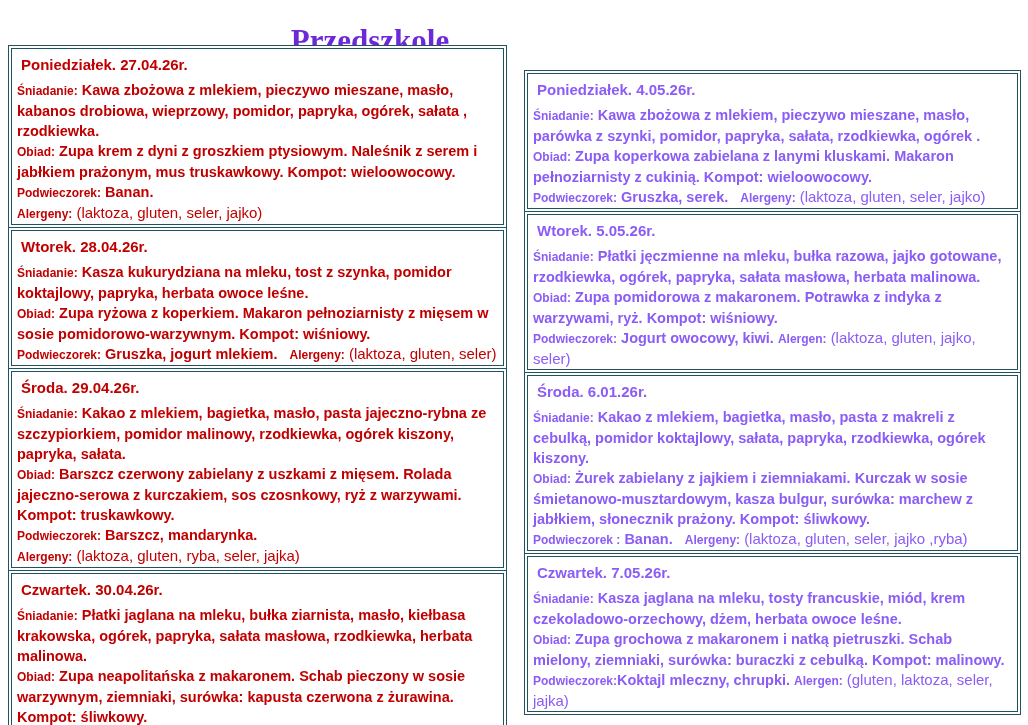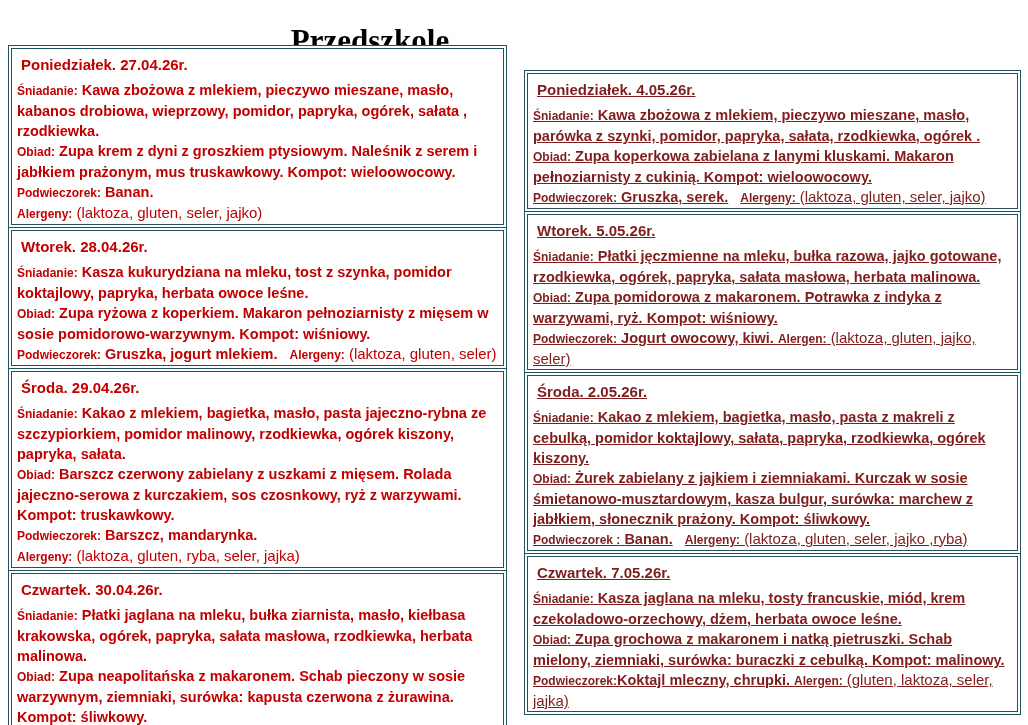--- a/index.html
+++ b/index.html
@@ -2,32 +2,32 @@
 <html lang="pl"><head>
 <meta charset="utf-8">
 <style>
   html,body{margin:0;padding:0;}
   body{
     width:1028px;height:725px;position:relative;background:#ffffff;
     font-family:"Liberation Sans",sans-serif;overflow:hidden;
   }
   .doc-title{
     position:absolute;top:2px;left:0;width:740px;text-align:center;
-    font-family:"Liberation Serif",serif;font-size:31px;color:#000000;
+    font-family:"Liberation Serif",serif;font-size:31px;color:#6d28d9;
   }
   .col{position:absolute;display:flex;flex-direction:column;}
   .col-left{left:8px;top:45px;width:499px;}
   .col-right{left:524px;top:70px;width:497px;}
   .day{
     box-sizing:border-box;border:4px double #20535f;background:#fff;
     padding:1px 6px 0 5px;margin-top:-1px;
   }
   .col .day:first-child{margin-top:0;}
   .red .hdr,.red .row,.red .free-note{color:#c00000;}
-  .green .hdr,.green .row,.green .free-note{color:#7f1d1d;text-decoration:underline;}
+  .green .hdr,.green .row,.green .free-note{color:#8b5cf6;}
   .hdr{margin:4px;font-size:15px;font-weight:700;line-height:22px;}
   .row{margin:0;font-size:14.5px;font-weight:700;line-height:20px;}
   .lbl{font-size:12px;font-weight:700;}
   .alg-val{font-weight:400;font-size:15px;}
   .alg-inline{margin-left:12px;}
   .alg-line-r{text-align:left;padding-right:26px;}
   
   .col-left .day:nth-child(1){min-height:146px;}
   .col-left .day:nth-child(2){min-height:118px;}
   .col-left .day:nth-child(3){min-height:179px;}
@@ -88,21 +88,21 @@
   </section>
 
   <section class="day">
     <h2 class="hdr">Wtorek. 5.05.26r.</h2>
     <p class="row"><span class="lbl">Śniadanie:</span> <span>Płatki jęczmienne na mleku, bułka razowa, jajko gotowane, rzodkiewka, ogórek, papryka, sałata masłowa, herbata malinowa.</span></p>
     <p class="row"><span class="lbl">Obiad:</span> <span>Zupa pomidorowa z makaronem. Potrawka z indyka z warzywami, ryż. Kompot: wiśniowy.</span></p>
     <p class="row"><span class="lbl">Podwieczorek:</span> <span>Jogurt owocowy, kiwi.</span> <span class="lbl">Alergen:</span> <span class="alg-val">(laktoza, gluten, jajko, seler)</span></p>
   </section>
 
   <section class="day">
-    <h2 class="hdr">Środa. 2.05.26r.</h2>
+    <h2 class="hdr">Środa. 6.01.26r.</h2>
     <p class="row"><span class="lbl">Śniadanie:</span> <span>Kakao z mlekiem, bagietka, masło, pasta z makreli z cebulką, pomidor koktajlowy, sałata, papryka, rzodkiewka, ogórek kiszony.</span></p>
     <p class="row"><span class="lbl">Obiad:</span> <span>Żurek zabielany z jajkiem i ziemniakami. Kurczak w sosie śmietanowo-musztardowym, kasza bulgur, surówka: marchew z jabłkiem, słonecznik prażony. Kompot: śliwkowy.</span></p>
     <p class="row"><span class="lbl">Podwieczorek :</span> <span>Banan.</span><span class="lbl alg-inline">Alergeny:</span> <span class="alg-val">(laktoza, gluten, seler, jajko ,ryba)</span></p>
   </section>
 
   <section class="day">
     <h2 class="hdr">Czwartek. 7.05.26r.</h2>
     <p class="row"><span class="lbl">Śniadanie:</span> <span>Kasza jaglana na mleku, tosty francuskie, miód, krem czekoladowo-orzechowy, dżem, herbata owoce leśne.</span></p>
     <p class="row"><span class="lbl">Obiad:</span> <span>Zupa grochowa z makaronem i natką pietruszki. Schab mielony, ziemniaki, surówka: buraczki z cebulką. Kompot: malinowy.</span></p>
     <p class="row"><span class="lbl">Podwieczorek:</span><span>Koktajl mleczny, chrupki.</span> <span class="lbl">Alergen:</span> <span class="alg-val">(gluten, laktoza, seler, jajka)</span></p>

